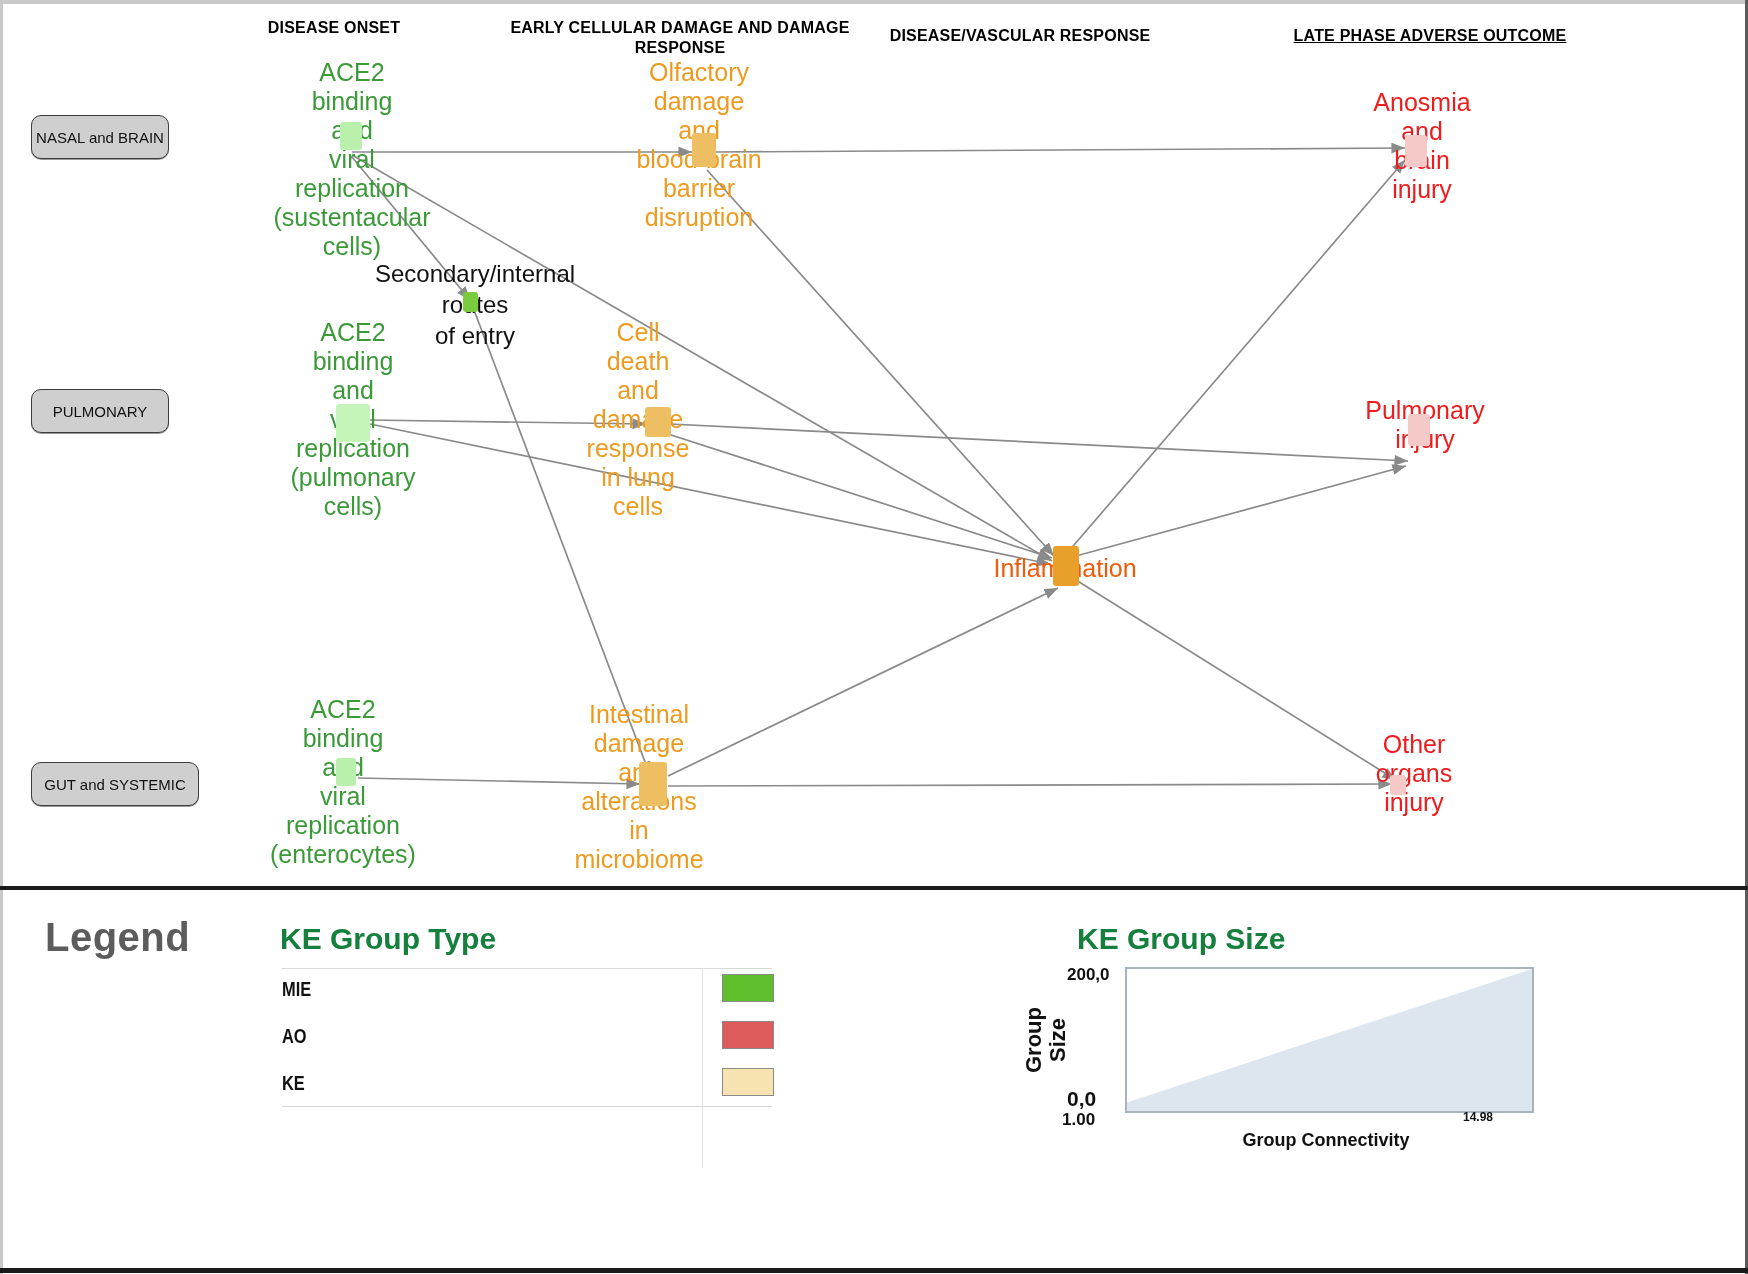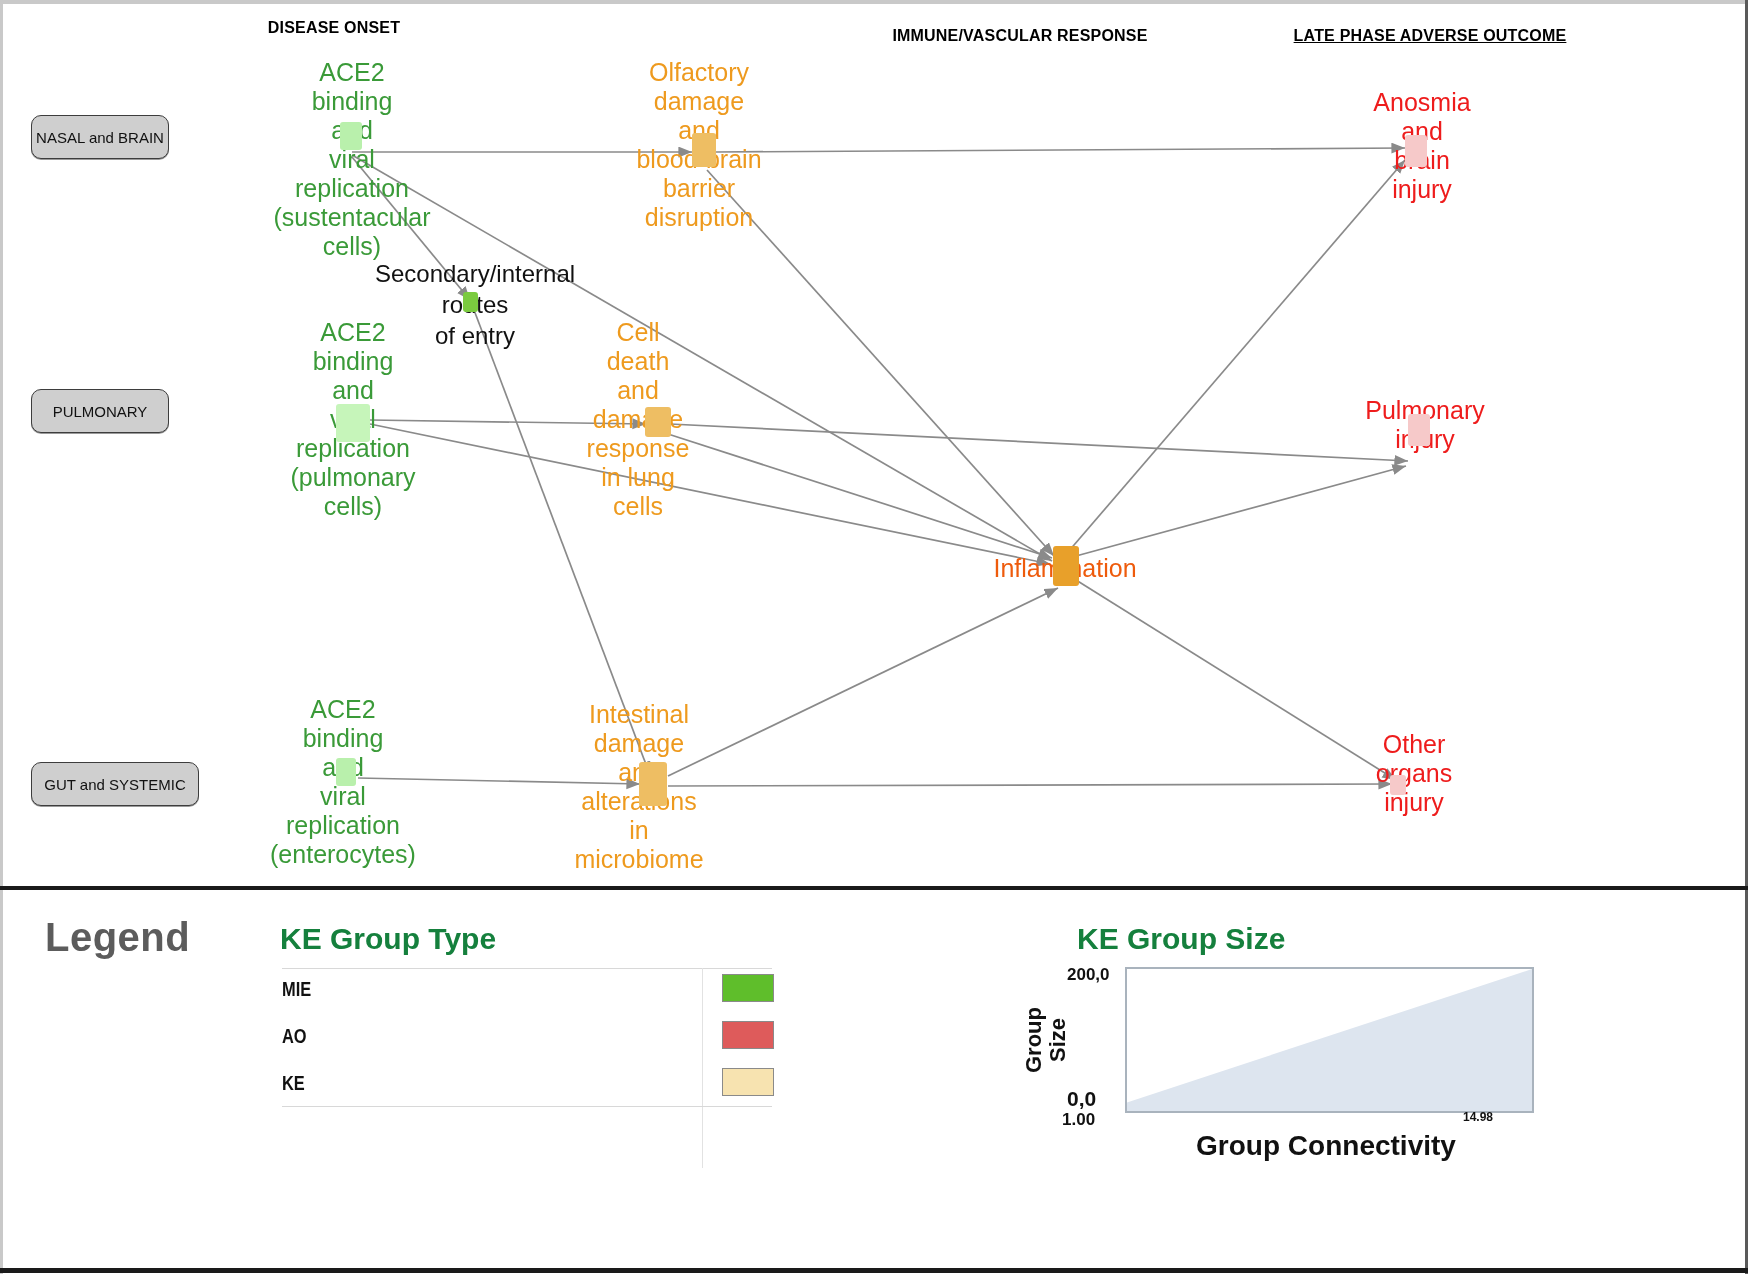--- a/index.html
+++ b/index.html
@@ -52,33 +52,35 @@
   
   .chartbox{position:absolute;border:2px solid #a9b3bd;background:#fff;}
   .chart-fill{position:absolute;left:0;top:0;width:100%;height:100%;}
   .ax-y-top{position:absolute;font-size:17px;font-weight:bold;color:#111;}
   .ax-y-bot{position:absolute;font-size:21px;font-weight:bold;color:#111;text-align:right;}
   .ax-x-min{position:absolute;font-size:17px;font-weight:bold;color:#111;}
   .ax-x-max{position:absolute;font-size:12px;font-weight:bold;color:#111;}
   .ax-y-title{position:absolute;font-size:22px;font-weight:bold;color:#111;
               writing-mode:vertical-rl;transform:rotate(180deg);text-align:center;
               line-height:24px;}
-  .ax-x-title{position:absolute;font-size:28px;font-weight:bold;color:#111;text-align:center;}
+  .ax-x-title{position:absolute;font-size:18px;font-weight:bold;color:#111;text-align:center;}
 </style>
 </head>
 <body>
 
 <div id="stage">
 
   <div class="frame-top"></div>
   <div class="frame-left"></div>
   <div class="frame-right"></div>
 
   <div class="col-head" style="left:204px;top:18px;width:260px;">DISEASE ONSET</div>
-  <div class="col-head" style="left:860px;top:26px;width:320px;">IMMUNE/VASCULAR RESPONSE</div>
+  <div class="col-head" style="left:500px;top:18px;width:360px;">EARLY CELLULAR DAMAGE
+AND DAMAGE RESPONSE</div>
+  <div class="col-head" style="left:860px;top:26px;width:320px;">DISEASE/VASCULAR RESPONSE</div>
   <div class="col-head" style="left:1250px;top:26px;width:360px;text-decoration:underline;">LATE PHASE ADVERSE OUTCOME</div>
 
   <div class="grp-pill" style="left:31px;top:115px;width:136px;height:42px;">NASAL and BRAIN</div>
   <div class="grp-pill" style="left:31px;top:389px;width:136px;height:42px;">PULMONARY</div>
   <div class="grp-pill" style="left:31px;top:762px;width:166px;height:42px;">GUT and SYSTEMIC</div>
 
   <svg class="edges" viewBox="0 0 1748 890" preserveAspectRatio="none">
     <defs>
       <marker id="ah" markerWidth="9" markerHeight="9" refX="8" refY="3.2" orient="auto" markerUnits="strokeWidth">
         <path d="M0,0 L8,3.2 L0,6.4 z" fill="#8a8a8a"></path>

